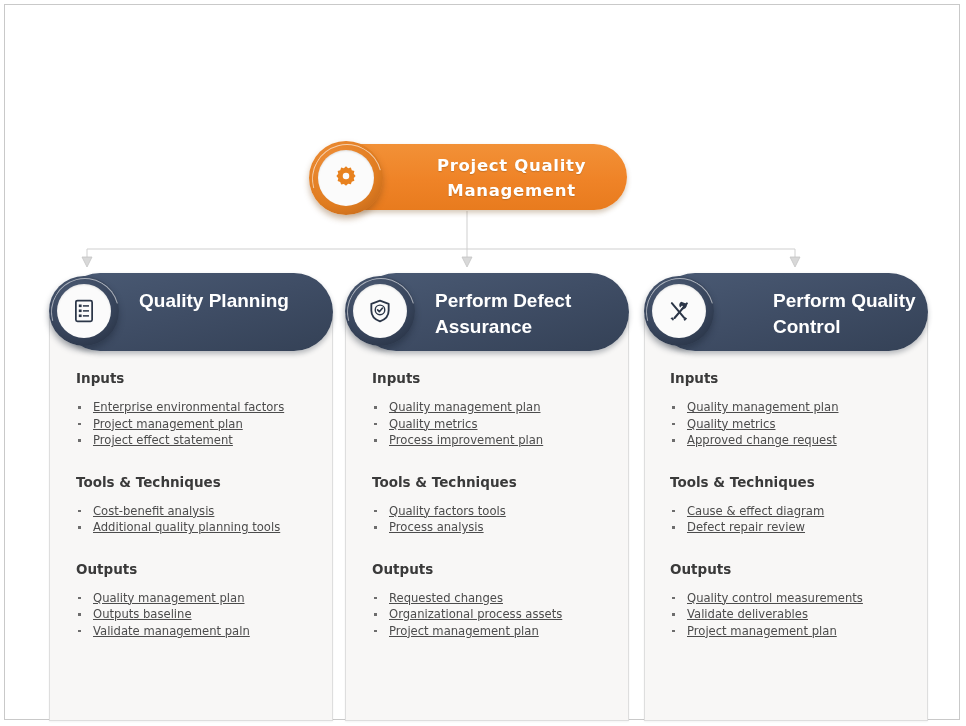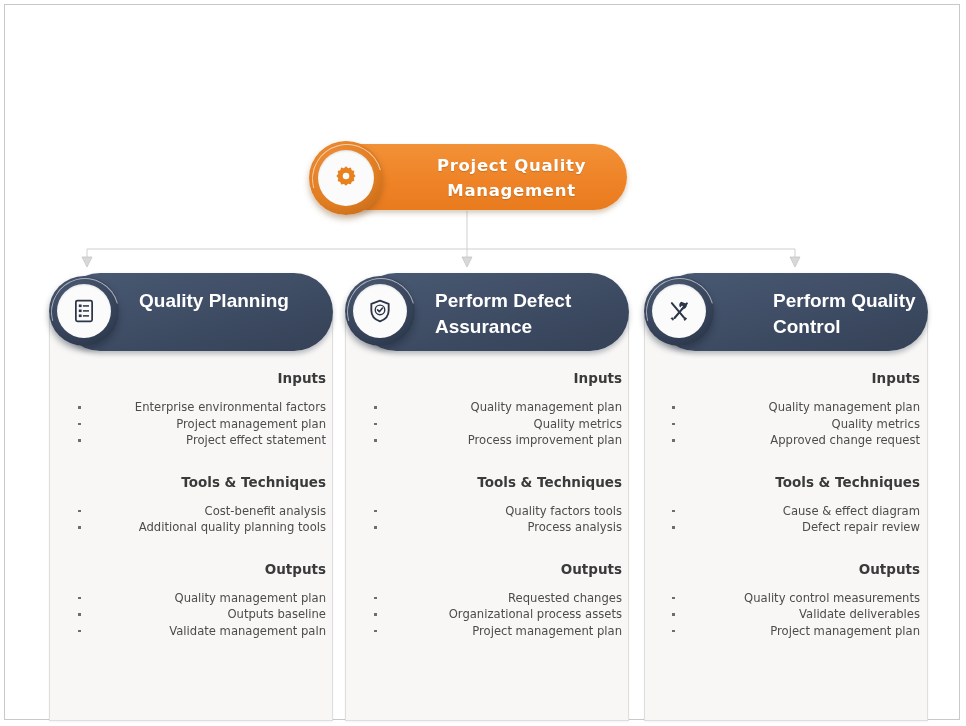--- a/index.html
+++ b/index.html
@@ -196,21 +196,21 @@
 
   
   .card-content {
     position: absolute;
     left: 27px;
     top: 98px;
     width: 250px;
   }
   .col-3 .card-content { left: 26px; }
 
-  .section { margin-bottom: 24px; text-align: right; }
+  .section { margin-bottom: 24px; }
   .section:last-child { margin-bottom: 8px; }
 
   .section-title {
     font-family: "DejaVu Sans", sans-serif;
     font-weight: bold;
     font-size: 13.5px;
     line-height: 18px;
     color: #3a3a3a;
     margin-bottom: 12px;
   }
@@ -220,20 +220,21 @@
     padding: 0;
   }
   ul.bullets li {
     position: relative;
     padding-left: 17px;
     font-family: "DejaVu Sans", sans-serif;
     font-size: 11.6px;
     line-height: 16.5px;
     color: #4c4c4c;
     white-space: nowrap;
+    text-decoration: underline;
   }
   ul.bullets li::before {
     content: "";
     position: absolute;
     left: 2px;
     top: 7px;
     width: 2.5px;
     height: 2.5px;
     background: #6d6d6d;
   }

